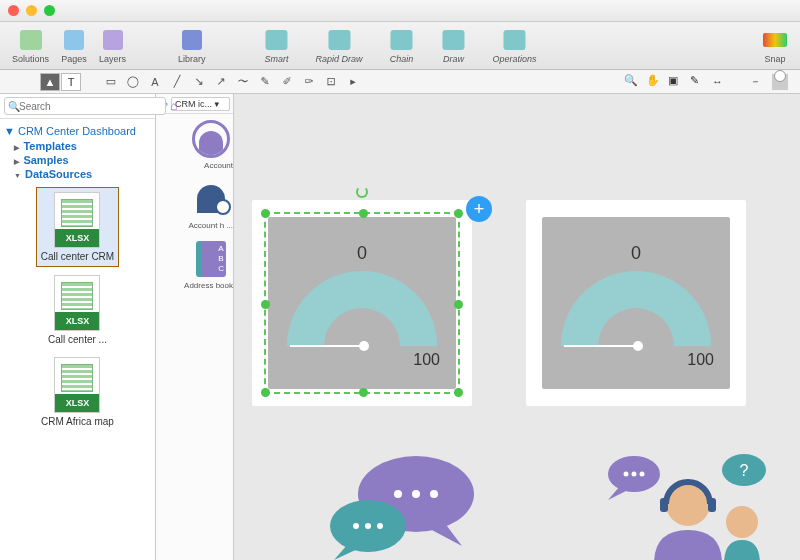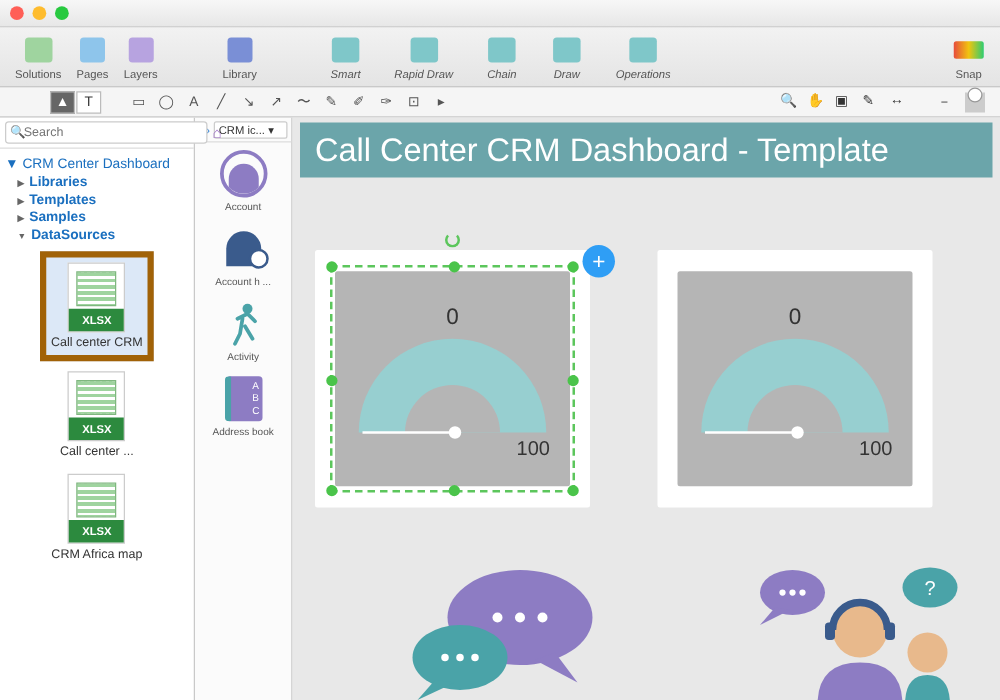--- a/index.html
+++ b/index.html
@@ -30,31 +30,31 @@
 .searchrow input{flex:1;height:18px;border:1px solid #ccc;border-radius:3px;font-size:10px;padding:0 14px;background:#fff;}
 .searchrow .sicon{position:absolute;margin-left:4px;color:#888;font-size:10px;}
 .home{color:#a070c8;font-size:12px;}
 .tree{padding:4px 4px;}
 .tree .hdr{color:#1a6fbf;font-size:11px;padding:2px 0;font-weight:500;}
 .tree .node{color:#1a6fbf;font-size:11px;font-weight:bold;padding:1px 0 1px 10px;}
 .tree .node::before{content:"▶";font-size:7px;margin-right:4px;color:#666;}
 .tree .node.open::before{content:"▼";}
 .dsitems{display:flex;flex-direction:column;align-items:center;gap:4px;padding-top:6px;}
 .dsitem{display:flex;flex-direction:column;align-items:center;padding:4px;}
-.dsitem.sel{background:#dce8f7;border:5px solid #a16207;}
+.dsitem.sel{background:#dce8f7;border:1px solid #a16207;}
 .xlsx{width:46px;height:56px;background:#fff;border:1px solid #ccc;position:relative;}
 .xlsx::before{content:"";position:absolute;top:6px;left:6px;right:6px;height:26px;background:repeating-linear-gradient(#9fd49f,#9fd49f 3px,#fff 3px,#fff 5px),repeating-linear-gradient(90deg,#9fd49f,#9fd49f 3px,#fff 3px,#fff 5px);border:1px solid #7fb77f;}
 .xlsx::after{content:"XLSX";position:absolute;bottom:0;left:0;right:0;height:18px;background:#2c8a3e;color:#fff;font-size:9px;font-weight:bold;display:flex;align-items:center;justify-content:center;}
 .dsitem span{font-size:10px;margin-top:3px;}
 .libcol{width:78px;background:#fbfbfb;border-right:1px solid #c9c9c9;display:flex;flex-direction:column;}
 .libhdr{height:20px;display:flex;align-items:center;border-bottom:1px solid #ddd;padding:0 3px;gap:3px;font-size:9px;}
 .libhdr .nav{color:#2d7fd3;}
 .libhdr .sel{flex:1;background:#fff;border:1px solid #ccc;border-radius:2px;padding:1px 3px;font-size:9px;}
 .libitems{overflow:hidden;}
-.libitem{display:flex;flex-direction:column;align-items:center;padding:4px 0;}
+.libitem{display:flex;flex-direction:column;align-items:flex-end;padding:4px 0;}
 .libitem .gfx{width:44px;height:42px;display:flex;align-items:center;justify-content:center;}
 .libitem span{font-size:8px;color:#555;margin-top:1px;}
 .canvas{flex:1;background:#e8e8e8;position:relative;overflow:hidden;}
 .banner{margin:4px 6px 0 6px;height:44px;background:#6ba5aa;color:#fff;font-size:26px;font-weight:300;display:flex;align-items:center;padding:0 12px;}
 .gaugewrap{position:absolute;display:flex;flex-direction:column;align-items:center;}
 .gcard{width:220px;height:206px;background:#fff;border-radius:2px;padding:16px;display:flex;align-items:center;justify-content:center;}
 .gauge{width:188px;height:172px;background:#b5b5b5;border-radius:2px;position:relative;}
 .arc{position:absolute;width:150px;height:75px;left:19px;top:54px;border-radius:75px 75px 0 0;background:#97cfd0;}
 .arc::after{content:"";position:absolute;width:76px;height:38px;left:37px;top:37px;border-radius:38px 38px 0 0;background:#b5b5b5;}
 .needle{position:absolute;left:22px;top:128px;width:74px;height:2px;background:#fff;}
@@ -181,21 +181,20 @@
 <div class="body">
 
   <div class="sidebar">
     <div class="searchrow" style="position:relative">
       <span class="sicon">🔍</span>
       <input type="text" placeholder="Search" style="">
       <span class="home">⌂</span>
     </div>
     <div class="tree">
       <div class="hdr open">▼ <span>CRM Center Dashboard</span></div>
-      <div class="node">Libraries</div>
       <div class="node">Templates</div>
       <div class="node">Samples</div>
       <div class="node open">DataSources</div>
       <div class="dsitems">
         <div class="dsitem sel">
           <div class="xlsx"></div>
           <span>Call center CRM</span>
         </div>
         <div class="dsitem">
           <div class="xlsx"></div>
@@ -228,40 +227,30 @@
         <div class="gfx">
             <div style="position:relative">
               <div style="width:28px;height:28px;background:#3a5b8c;border-radius:50% 50% 0 0"></div>
               <div style="position:absolute;right:-6px;bottom:-2px;width:16px;height:16px;border:2px solid #3a5b8c;border-radius:50%;background:#fff"></div>
             </div>
           </div>
         <span>Account h ...</span>
       </div>
       <div class="libitem">
         <div class="gfx">
-            <svg width="34" height="36" viewBox="0 0 34 36">
-              <circle cx="20" cy="6" r="4" fill="#4aa3a8"></circle>
-              <path d="M12 14 L20 10 L26 16 M16 14 L14 26 L10 34 M18 20 L24 30" stroke="#4aa3a8" stroke-width="3" fill="none" stroke-linecap="round"></path>
-            </svg>
-          </div>
-        <span>Activity</span>
-      </div>
-      <div class="libitem">
-        <div class="gfx">
             <div style="width:30px;height:36px;background:#8d7cc3;border-radius:3px;position:relative;border-left:5px solid #4aa3a8">
               <div style="position:absolute;right:2px;top:3px;color:#fff;font-size:8px;line-height:10px">A<br>B<br>C</div>
             </div>
           </div>
         <span>Address book</span>
       </div>
     </div>
   </div>
 
   <div class="canvas">
-    <div class="banner">Call Center CRM Dashboard - Template</div>
 
     <div class="gaugewrap" style="left:18px;top:106px">
       <div class="gcard">
         <div class="gauge">
           <div class="gv0">0</div>
           <div class="arc"></div>
           <div class="needle"></div>
           <div class="gv100">100</div>
         </div>
       </div>

